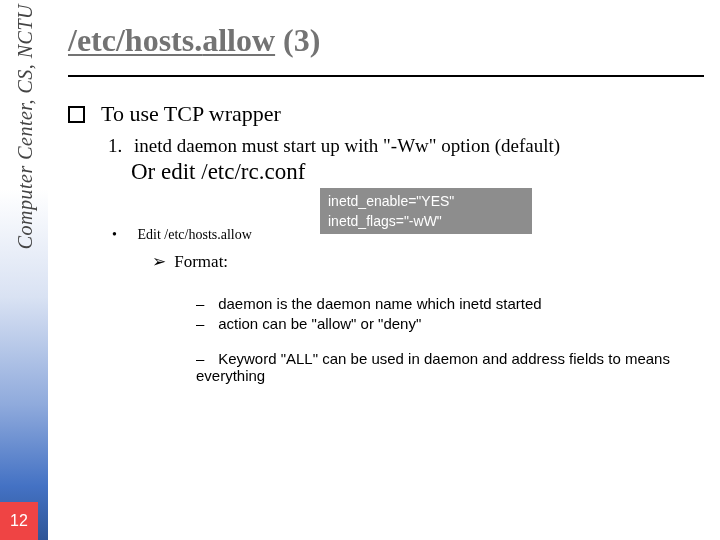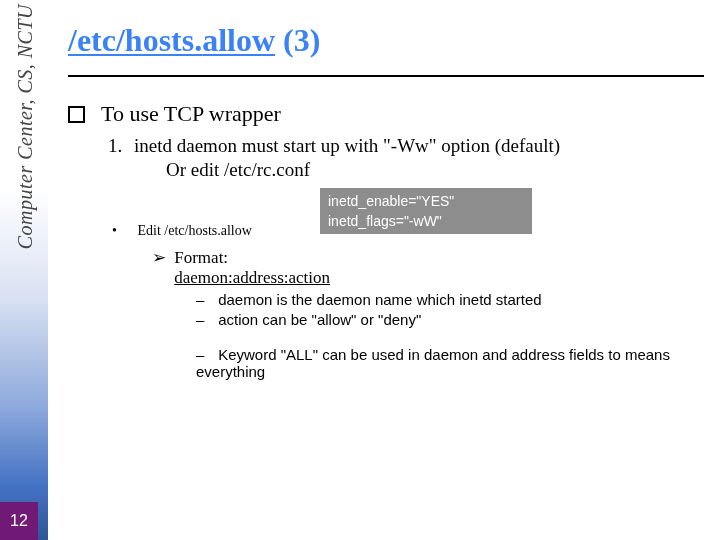--- a/index.html
+++ b/index.html
@@ -38,37 +38,37 @@
     color: #444;
     letter-spacing: 0.5px;
     white-space: nowrap;
   }
   .page-num {
     position: absolute;
     left: 0;
     bottom: 0;
     width: 38px;
     height: 38px;
-    background: #701a75;
+    background: #ef4444;
     color: #fff;
     font-family: Arial, sans-serif;
     font-size: 16px;
     display: flex;
     align-items: center;
     justify-content: center;
   }
   .content {
     position: absolute;
     left: 68px;
     top: 22px;
     right: 16px;
   }
   .title {
     font-size: 32px;
-    color: #3b82f6;
+    color: #737373;
     margin: 0 0 10px 0;
   }
   .title .ul {
     text-decoration: underline;
     text-decoration-thickness: 2px;
     text-underline-offset: 3px;
   }
   .rule {
     border: none;
     border-top: 2px solid #000;
@@ -97,22 +97,22 @@
   }
   .l2 .num {
     position: absolute;
     left: -4px;
   }
   .l2 .txt {
     display: block;
     margin-left: 22px;
   }
   .l2b {
-    font-size: 19px;
-    margin-left: 98px;
+    font-size: 23px;
+    margin-left: 63px;
     margin-top: 2px;
   }
   .codebox {
     position: absolute;
     left: 320px;
     top: 188px;
     width: 212px;
     height: 46px;
     background: #8d8d8d;
     color: #fff;
@@ -186,21 +186,20 @@
 
     <div class="l2c">
       <span class="bullet">•</span>
       <span>Edit /etc/hosts.allow</span>
     </div>
 
     <div class="l3">
       <span class="tri">➢</span>
       <span>Format:</span><br>
       <span style="display:inline-block;width:18px"></span>
-      <span class="daa">daemon:address:action</span>
     </div>
 
     <div class="l4 first">
       <span class="dash">–</span>
       <span>daemon is the daemon name which inetd started</span>
     </div>
     <div class="l4">
       <span class="dash">–</span>
       <span>action can be "allow" or "deny"</span>
     </div>

